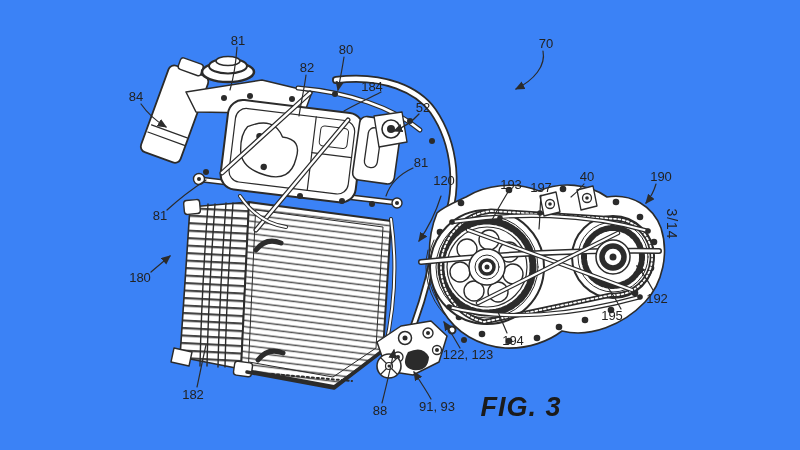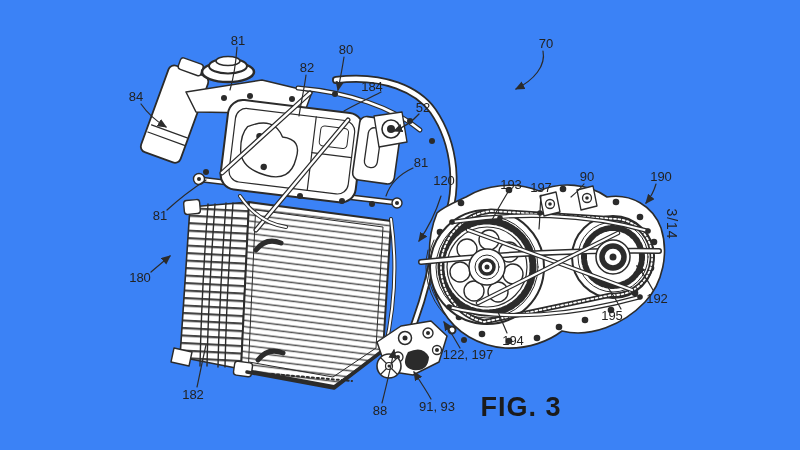--- a/index.html
+++ b/index.html
@@ -2,21 +2,21 @@
 <html><head>
 <meta charset="utf-8">
 <style>
   html,body{margin:0;padding:0;background:#fff;}
   #stage{position:relative;width:800px;height:450px;background:#3b82f6;overflow:hidden;
          font-family:"Liberation Sans",sans-serif;}
   #art{position:absolute;left:0;top:0;}
   .ref{position:absolute;transform:translate(-50%,-50%);font-size:13px;color:#222;
        white-space:nowrap;line-height:1;}
   .fig{position:absolute;transform:translate(-50%,-50%);font-size:27px;font-weight:bold;
-       color:#1b1b1b;letter-spacing:1px;white-space:nowrap;}
+       font-style:italic;color:#1b1b1b;letter-spacing:1px;white-space:nowrap;}
   .sheet{position:absolute;transform:translate(-50%,-50%) rotate(90deg);font-size:14px;
          color:#222;white-space:nowrap;letter-spacing:1px;}
 </style>
 </head>
 <body>
 
 <div id="stage">
 
   <svg id="art" width="800" height="450" viewBox="0 0 800 450">
     <defs>
@@ -282,26 +282,26 @@
   <div class="ref" style="left:372px;top:86px">184</div>
   <div class="ref" style="left:423px;top:107px">52</div>
   <div class="ref" style="left:546px;top:43px">70</div>
   <div class="ref" style="left:136px;top:96px">84</div>
   <div class="ref" style="left:421px;top:162px">81</div>
   <div class="ref" style="left:160px;top:215px">81</div>
   <div class="ref" style="left:140px;top:277px">180</div>
   <div class="ref" style="left:444px;top:180px">120</div>
   <div class="ref" style="left:511px;top:184px">193</div>
   <div class="ref" style="left:541px;top:187px">197</div>
-  <div class="ref" style="left:587px;top:176px">90</div>
+  <div class="ref" style="left:587px;top:176px">40</div>
   <div class="ref" style="left:661px;top:176px">190</div>
   <div class="ref" style="left:657px;top:298px">192</div>
   <div class="ref" style="left:612px;top:315px">195</div>
   <div class="ref" style="left:513px;top:340px">194</div>
-  <div class="ref" style="left:468px;top:354px">122, 197</div>
+  <div class="ref" style="left:468px;top:354px">122, 123</div>
   <div class="ref" style="left:437px;top:406px">91, 93</div>
   <div class="ref" style="left:380px;top:410px">88</div>
   <div class="ref" style="left:193px;top:394px">182</div>
 
   <div class="fig" style="left:521px;top:407px">FIG. 3</div>
   <div class="sheet" style="left:672px;top:224px">3/14</div>
 
 </div>
 
 </body></html>

